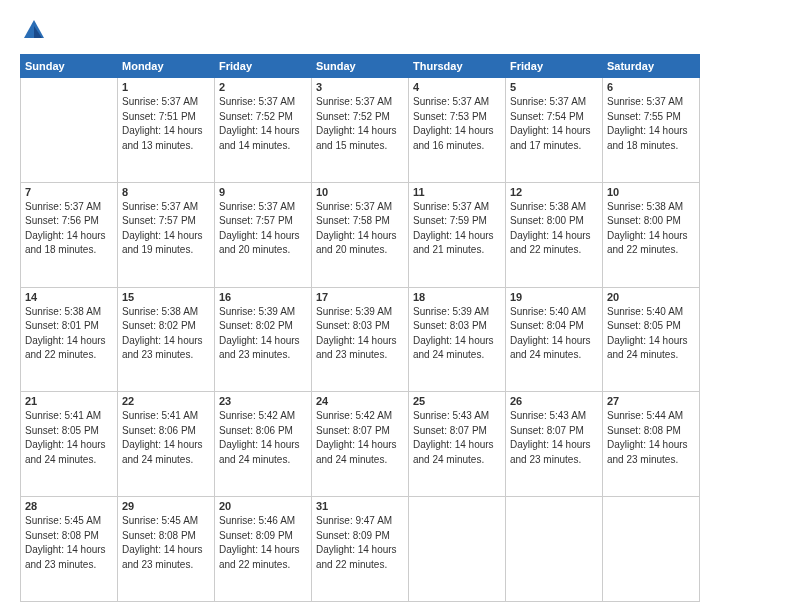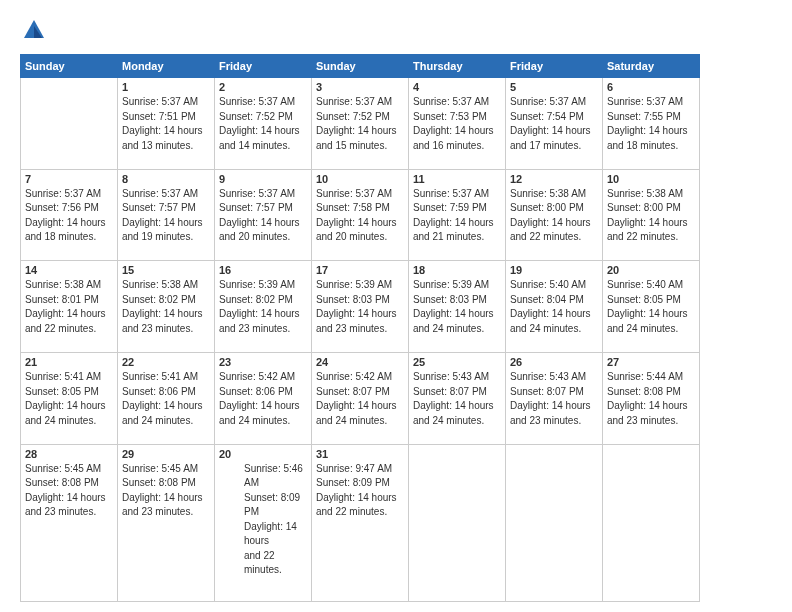--- a/index.html
+++ b/index.html
@@ -341,21 +341,21 @@
           </td>
           <td>
             <span class="day-num">29</span>
             <div class="day-info" style="white-space: pre-line;">Sunrise: 5:45 AM
 Sunset: 8:08 PM
 Daylight: 14 hours
 and 23 minutes.</div>
           </td>
           <td>
             <span class="day-num">20</span>
-            <div class="day-info" style="white-space: pre-line; margin-left: 25px;">Sunrise: 5:46 AM
+            <div class="day-info" style="white-space: pre-line;">Sunrise: 5:46 AM
 Sunset: 8:09 PM
 Daylight: 14 hours
 and 22 minutes.</div>
           </td>
           <td>
             <span class="day-num">31</span>
             <div class="day-info" style="white-space: pre-line;">Sunrise: 9:47 AM
 Sunset: 8:09 PM
 Daylight: 14 hours
 and 22 minutes.</div>

